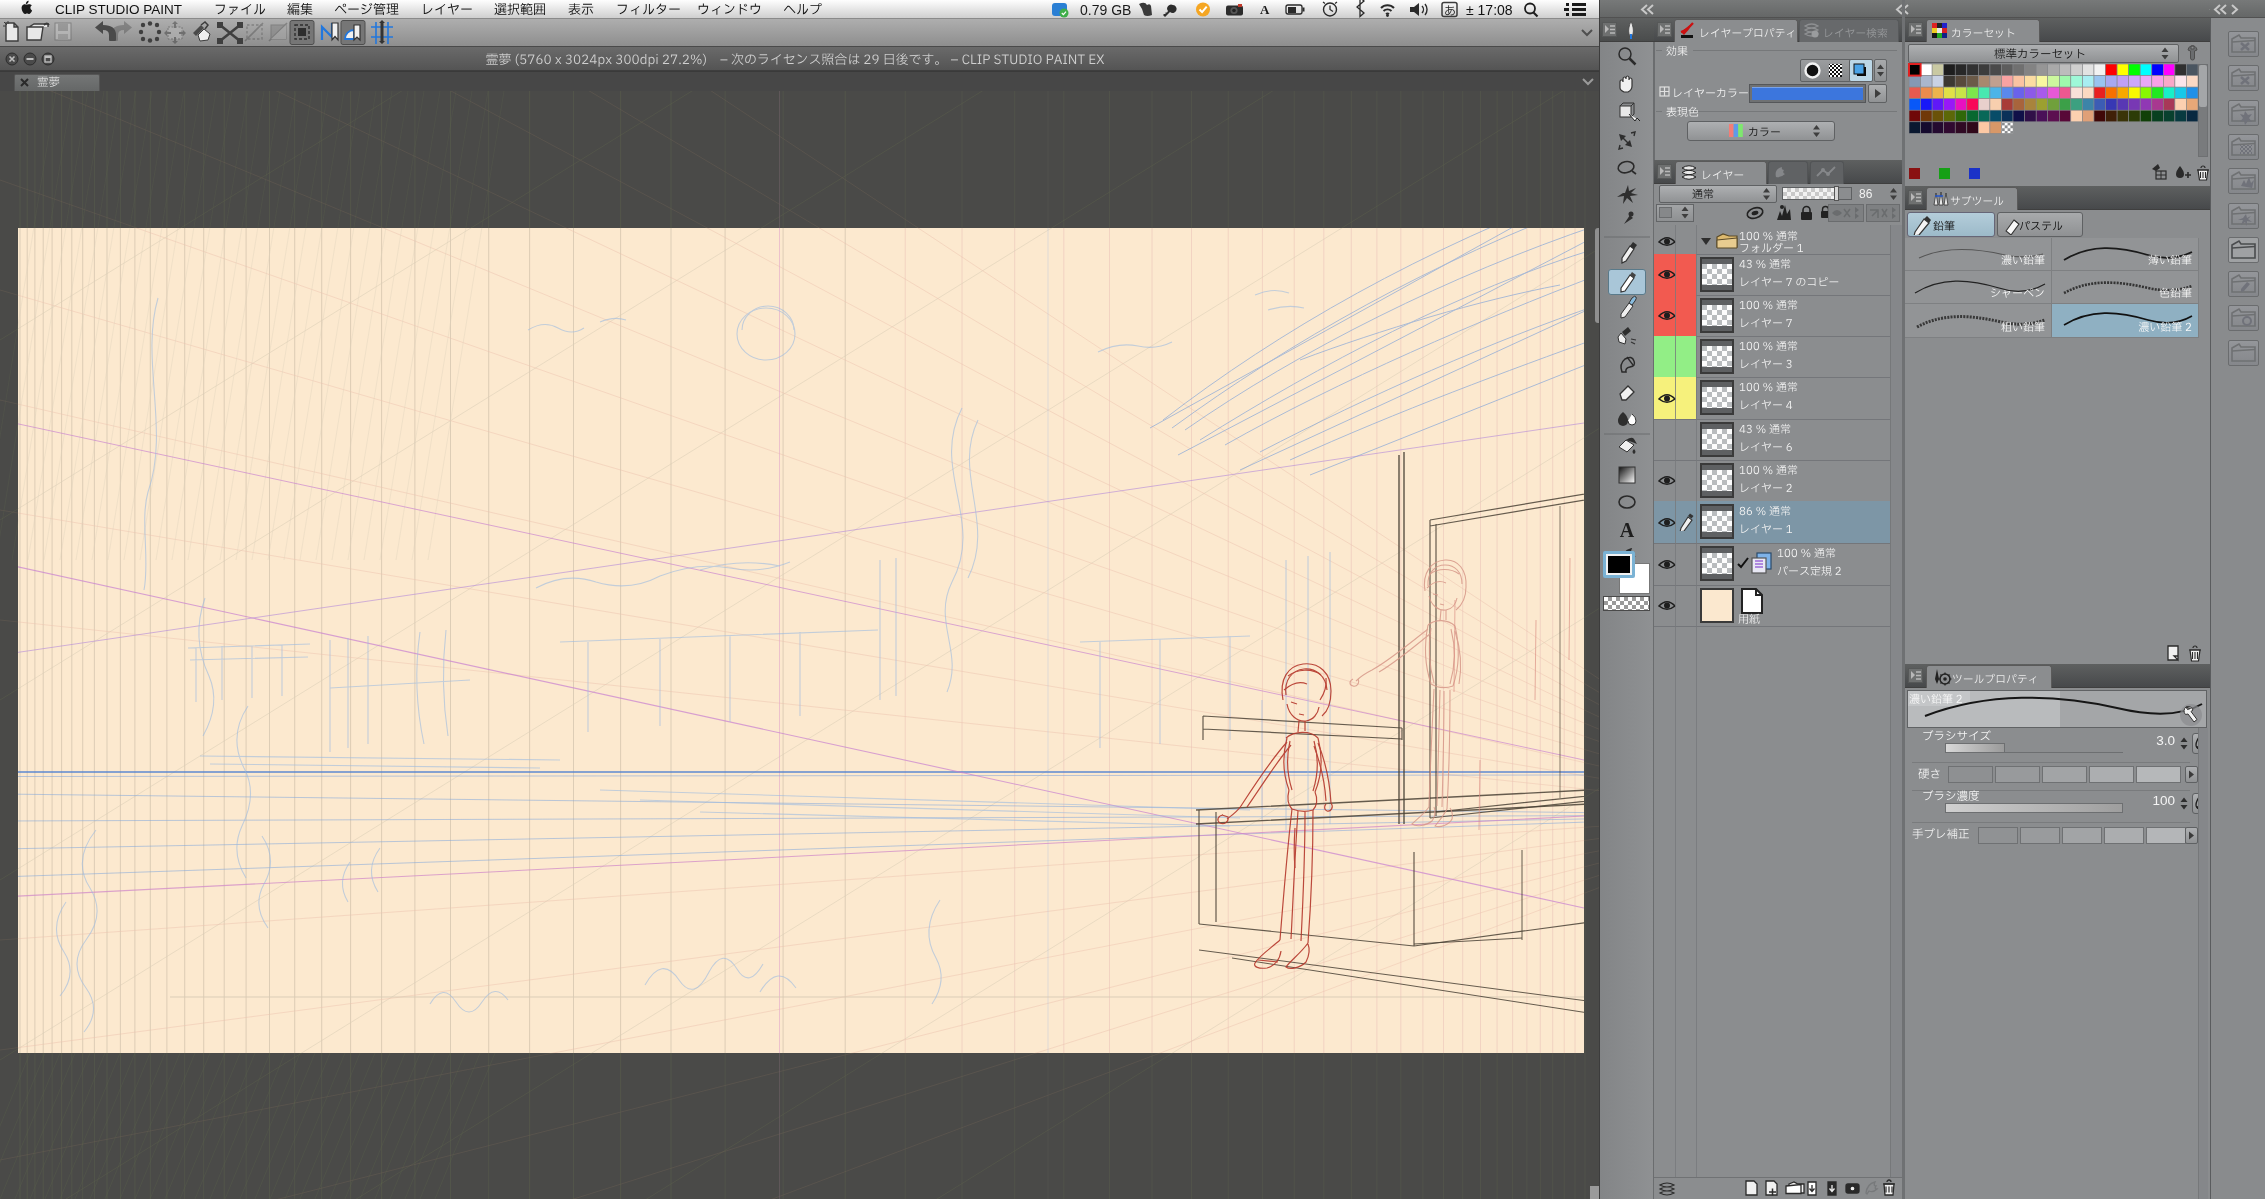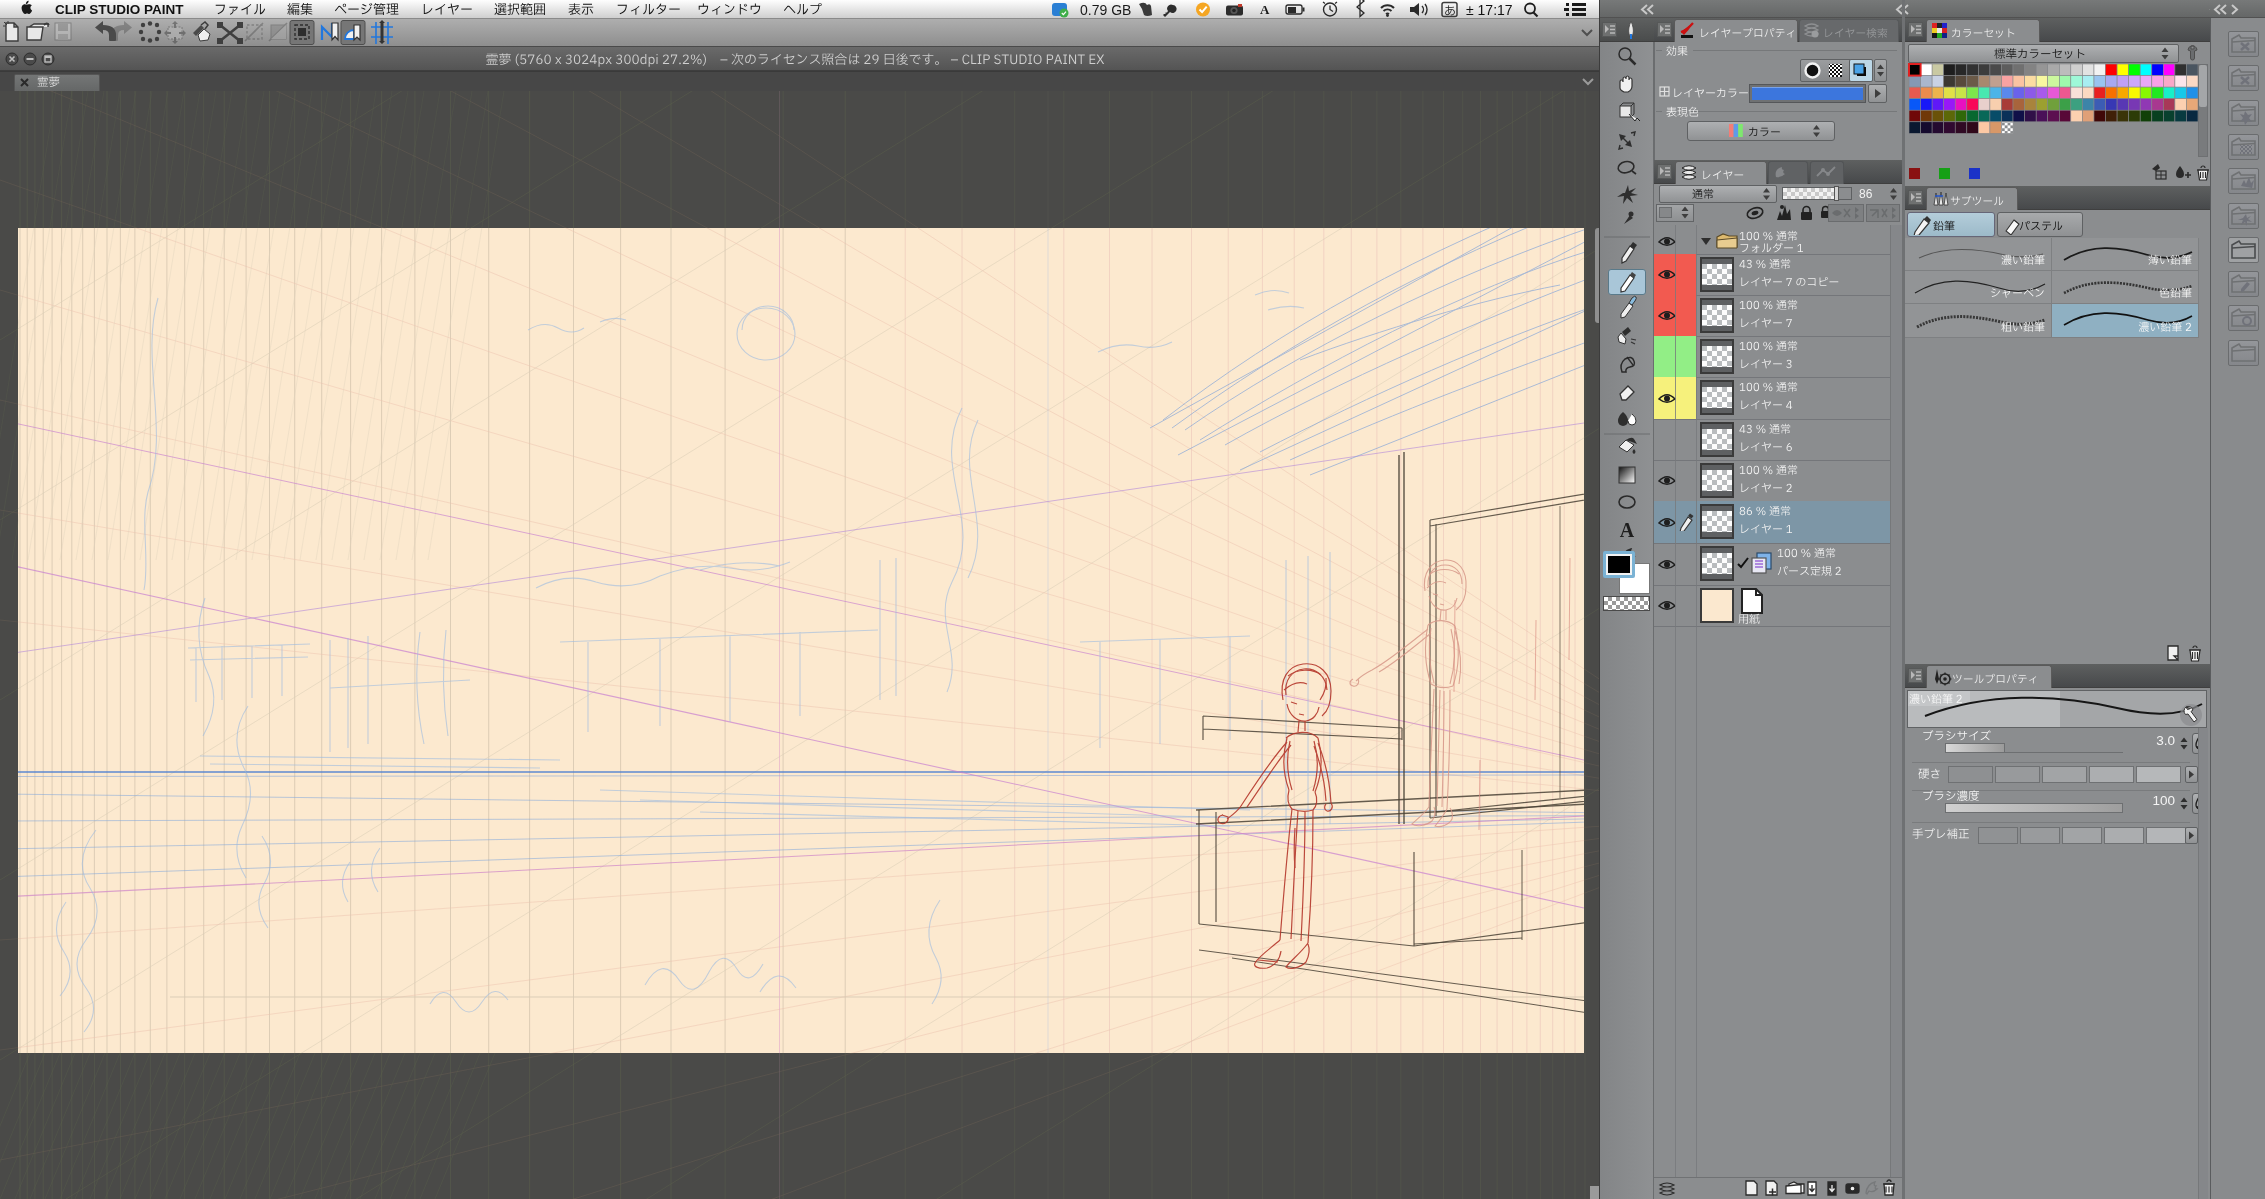--- a/index.html
+++ b/index.html
@@ -4,21 +4,21 @@
 html,body{width:2265px;height:1199px;overflow:hidden;background:#4a4a48;
 font-family:"Liberation Sans",sans-serif}
 .a{position:absolute}
 </style></head><body>
 <div class="a" style="left:0;top:0;width:2265px;height:1199px;position:relative">
 <div class="a" style="left:0;top:0;width:1599px;height:19px;background:linear-gradient(#fefefe,#cfcfcf);border-bottom:1px solid #8a8a8a">
 <svg class="a" style="left:0;top:0" width="1599" height="19">
 <path d="M28.5,4.2c-.6,0-1.3.4-1.8.4-.5,0-1.1-.4-1.9-.4-1,0-2.1.6-2.7,1.6-1.1,1.9-.3,4.8.8,6.4.6.8,1.2,1.7,2.1,1.7.8,0,1.1-.5,2.1-.5s1.2.5,2.1.5c.9,0,1.5-.8,2-1.6.6-.9.8-1.8.9-1.9-.1,0-1.7-.7-1.7-2.6,0-1.6,1.3-2.4,1.4-2.4-.8-1.1-2-1.2-2.3-1.2zm-.6-1.2c.5-.6.8-1.4.7-2.2-.7,0-1.5.5-2,1-.4.5-.8,1.3-.7,2.1.8.1,1.5-.4,2-.9z" fill="#1a1a1a"></path>
 </svg>
 </div>
-    <div class="a" style="left:55px;top:2px;font-size:13.5px;font-weight:bold;color:#111;letter-spacing:0">CLIP STUDIO PAINT</div>
+    <div class="a" style="left:55px;top:2px;font-size:13.5px;font-weight:normal;color:#111;letter-spacing:0">CLIP STUDIO PAINT</div>
     <svg class="a" style="left:1040px;top:0" width="559" height="19">
 <rect x="12" y="3" width="15" height="13" rx="3" fill="#2a7fd4"></rect>
       <circle cx="24" cy="13" r="4.5" fill="#3fae49"></circle>
       <path d="M21.8,13l1.6,1.6 2.6,-3" stroke="#fff" stroke-width="1.2" fill="none"></path>
 <path d="M99,4 q6,-3 8,1 q3,-2 4,1 l1,9 q-5,2 -8,0 l-2,-6z" fill="#3a3a3a"></path>
 <path d="M133,5 a4,4 0 1,1 -3,7 l-5,5 -2,-2 1,-1 1.5,0 0,-1.5 1.5,0 1,-1.5 a4,4 0 0,1 5,-6z" fill="#2e2e2e"></path>
 <circle cx="163" cy="9.5" r="7" fill="#f5a623"></circle>
       <path d="M159.5,9.5l2.6,2.6 4.6,-5.4" stroke="#fff" stroke-width="2" fill="none"></path>
 <rect x="186" y="5.5" width="17" height="10" rx="2" fill="#2b2b2b"></rect>
       <circle cx="194" cy="10.5" r="3.6" fill="#555"></circle>
@@ -32,21 +32,21 @@
       <path d="M290,5.5 l0,4 3,2" stroke="#2a2a2a" stroke-width="1.3" fill="none"></path>
       <path d="M285,3.5 l-2,-1.5 M295,3.5 l2,-1.5" stroke="#2a2a2a" stroke-width="1.2"></path>
 <path d="M320,2.5 l0,14 4,-3.5 -7,-6 7,-6 -4,-3.5 0,13" stroke="#2a2a2a" stroke-width="1.3" fill="none"></path>
 <path d="M341,8 a9,9 0 0,1 13,0 M343.5,11 a6,6 0 0,1 8,0 M346,14 a2.6,2.6 0 0,1 3,0" stroke="#2a2a2a" stroke-width="2" fill="none"></path>
       <circle cx="347.5" cy="15.5" r="1.4" fill="#2a2a2a"></circle>
 <path d="M370,7 l4,0 5,-4 0,13 -5,-4 -4,0 z" fill="#2a2a2a"></path>
       <path d="M382,6 a5,5 0 0,1 0,7 M385,4 a8.5,8.5 0 0,1 0,11" stroke="#2a2a2a" stroke-width="1.4" fill="none"></path>
 <rect x="402" y="2.5" width="15" height="14" rx="2" fill="none" stroke="#3c3c3c" stroke-width="1.5"></rect>
 </svg>
     <div class="a" style="left:1080px;top:2px;font-size:14px;color:#1a1a1a">0.79 GB</div>
-    <div class="a" style="left:1466px;top:2px;font-size:14px;color:#111">± 17:17</div>
+    <div class="a" style="left:1466px;top:2px;font-size:14px;color:#111">± 17:08</div>
     <svg class="a" style="left:1520px;top:0" width="79" height="19">
 <circle cx="10" cy="8.5" r="5" fill="none" stroke="#1e1e1e" stroke-width="1.8"></circle>
       <path d="M13.5,12.5 l4,4" stroke="#1e1e1e" stroke-width="2.2"></path>
 <g fill="#1a1a1a">
         <rect x="46" y="3" width="3" height="3"></rect>
         <rect x="52" y="3" width="14" height="3"></rect>
         <rect x="44" y="8" width="5" height="3"></rect>
         <rect x="52" y="8" width="14" height="3"></rect>
         <rect x="46" y="13" width="3" height="3"></rect>
         <rect x="52" y="13" width="14" height="3"></rect>

